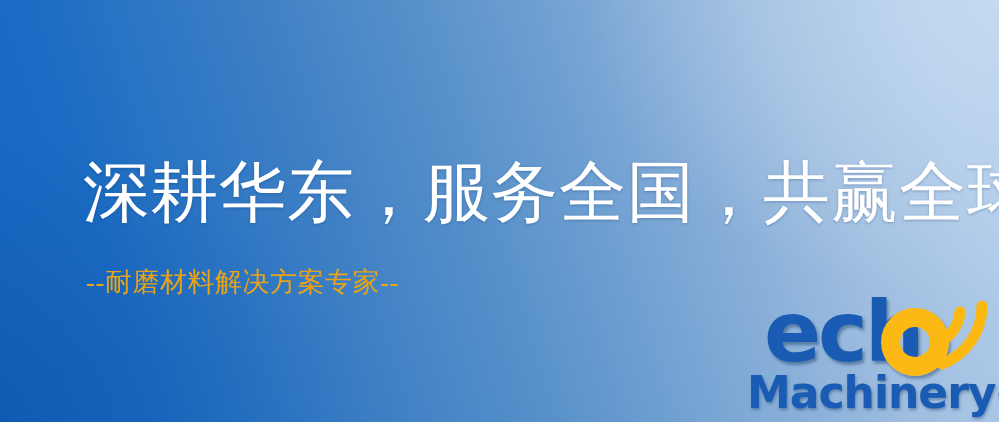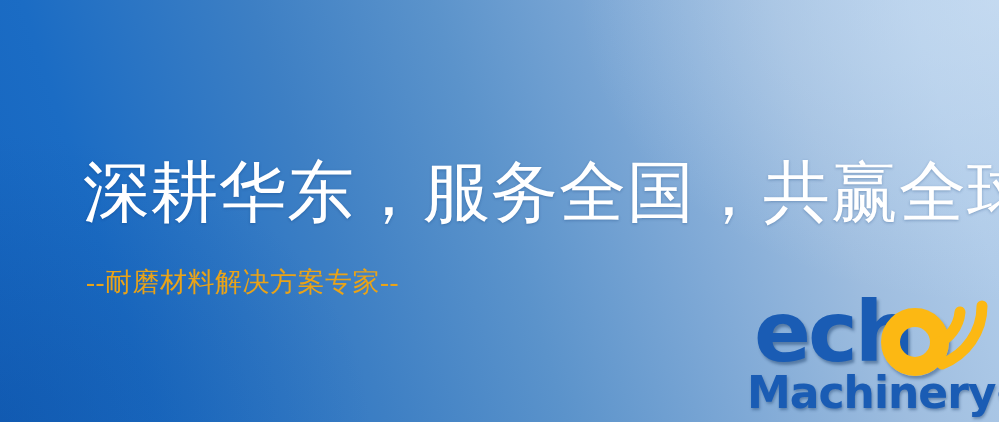--- a/index.html
+++ b/index.html
@@ -72,21 +72,21 @@
   }
   .logo-word {
     position: absolute;
     left: 0;
     top: 0;
     width: 255px;
     height: 80px;
   }
   .logo-echo {
     position: absolute;
-    left: 10px;
+    left: 20px;
     top: -6px;
     font-family: "DejaVu Sans", sans-serif;
     font-weight: bold;
     font-size: 84px;
     line-height: 84px;
     color: #1a5cb4;
     letter-spacing: -3px;
     text-shadow: 2px 3px 3px rgba(20,55,100,0.45);
   }
   

